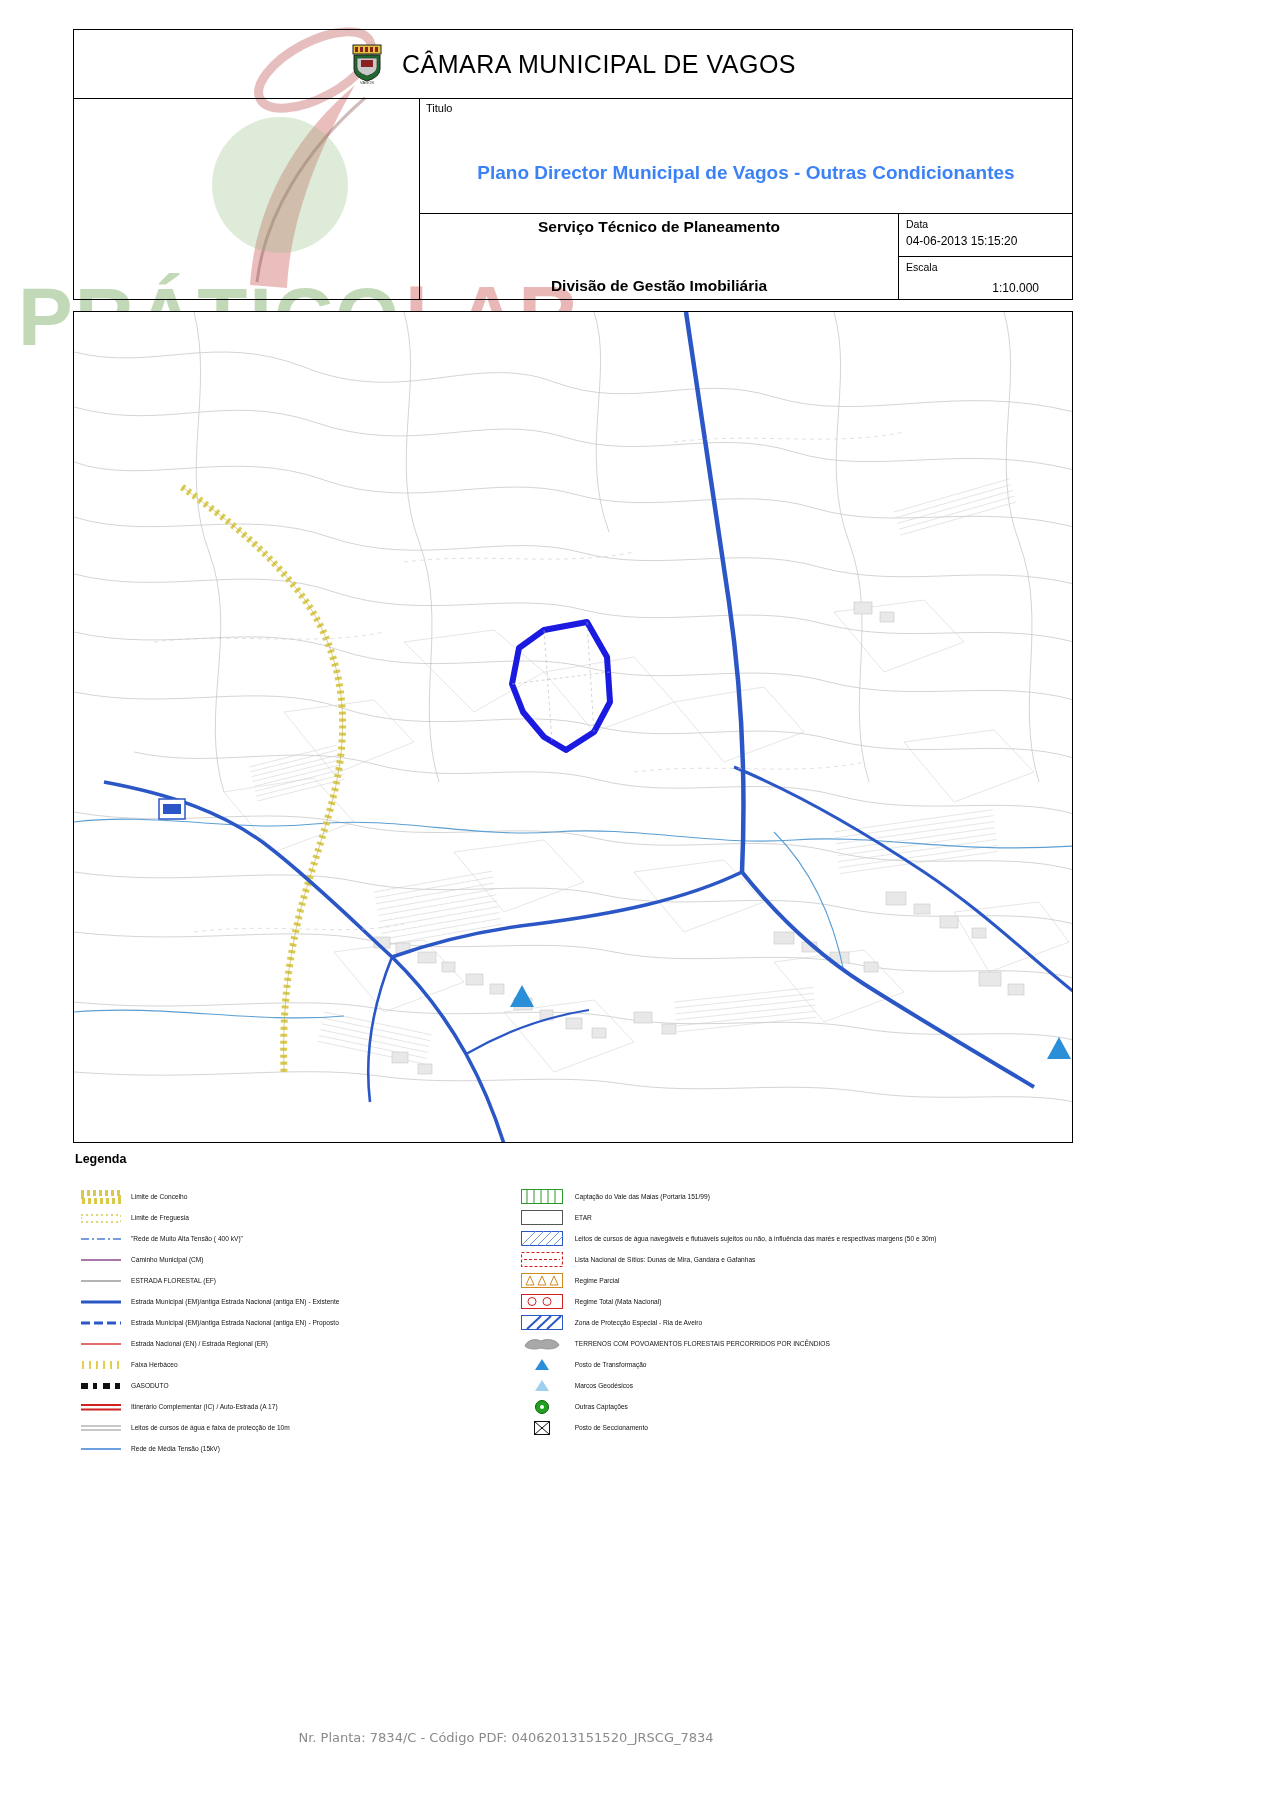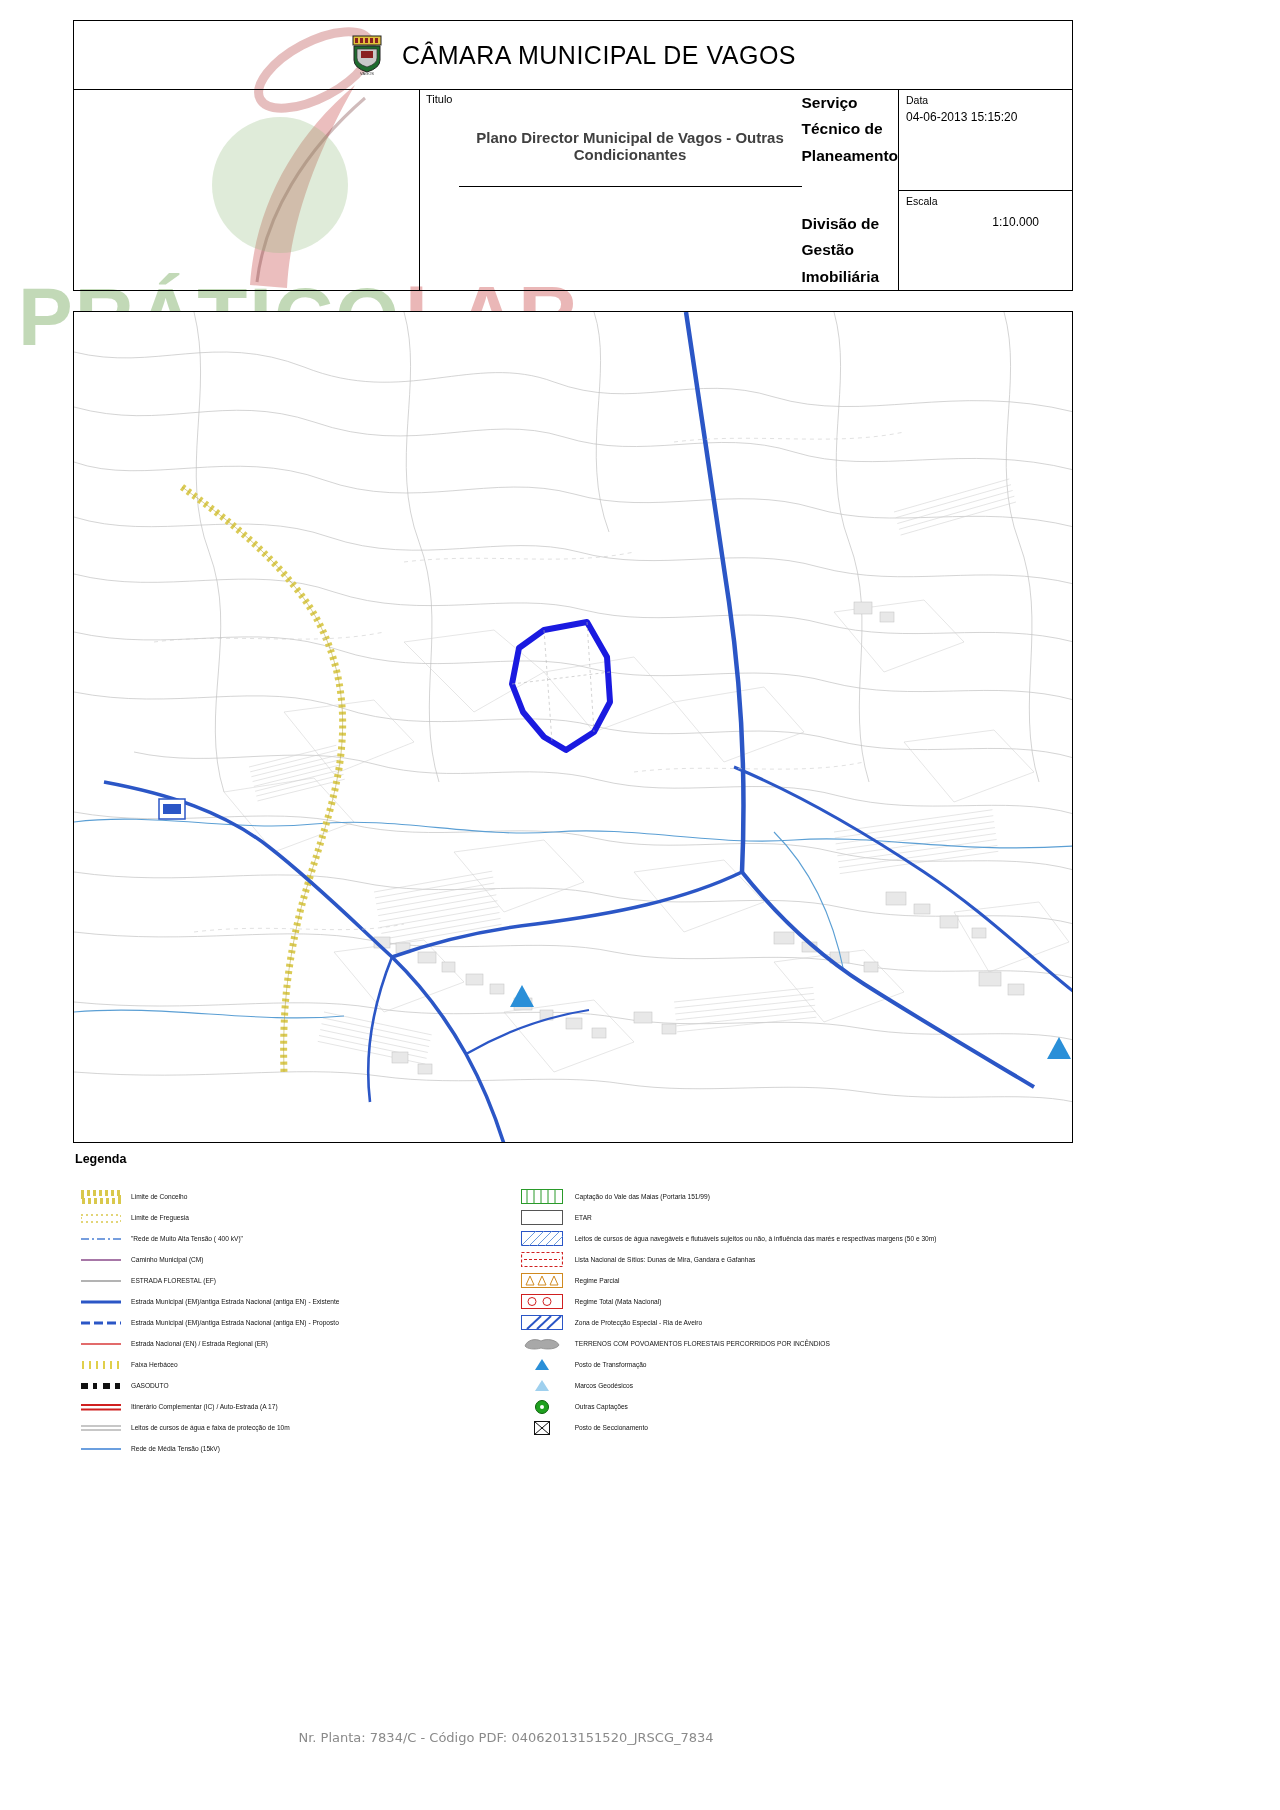--- a/index.html
+++ b/index.html
@@ -50,21 +50,21 @@
   }
   #wm-leaf {
     position: absolute;
     left: 195px; top: 10px;
     width: 230px; height: 300px;
   }
 
   
   #titleblock {
     position: absolute;
-    left: 73px; top: 20px;
+    left: 73px; top: 29px;
     width: 1000px;
     border: 1.5px solid #000;
     box-sizing: border-box;
     background: rgba(255,255,255,0.0);
     z-index: 10;
   }
   #tb-row1 {
     display: flex;
     align-items: center;
     justify-content: center;
@@ -85,37 +85,38 @@
     display: flex;
     height: 200px;
   }
   #tb-left {
     width: 345px;
     border-right: 1.5px solid #000;
   }
   #tb-right {
     flex: 1;
     display: flex;
+    flex-direction: column;
   }
   #tb-titulo-label {
     font-size: 11px;
     padding: 3px 6px;
     color: #000;
   }
   #tb-plan-row {
     height: 96px;
     border-bottom: 1.5px solid #000;
     display: flex;
     align-items: center;
     justify-content: center;
   }
   #tb-plan-row .inner {
-    font-size: 15px;
+    font-size: 19px;
     font-weight: bold;
-    color: #404040;
+    color: #3b82f6;
     text-align: center;
     padding-top: 16px;
   }
   #tb-bottom {
     flex: 1;
     display: flex;
   }
   #tb-servico {
     flex: 1;
     display: flex;

